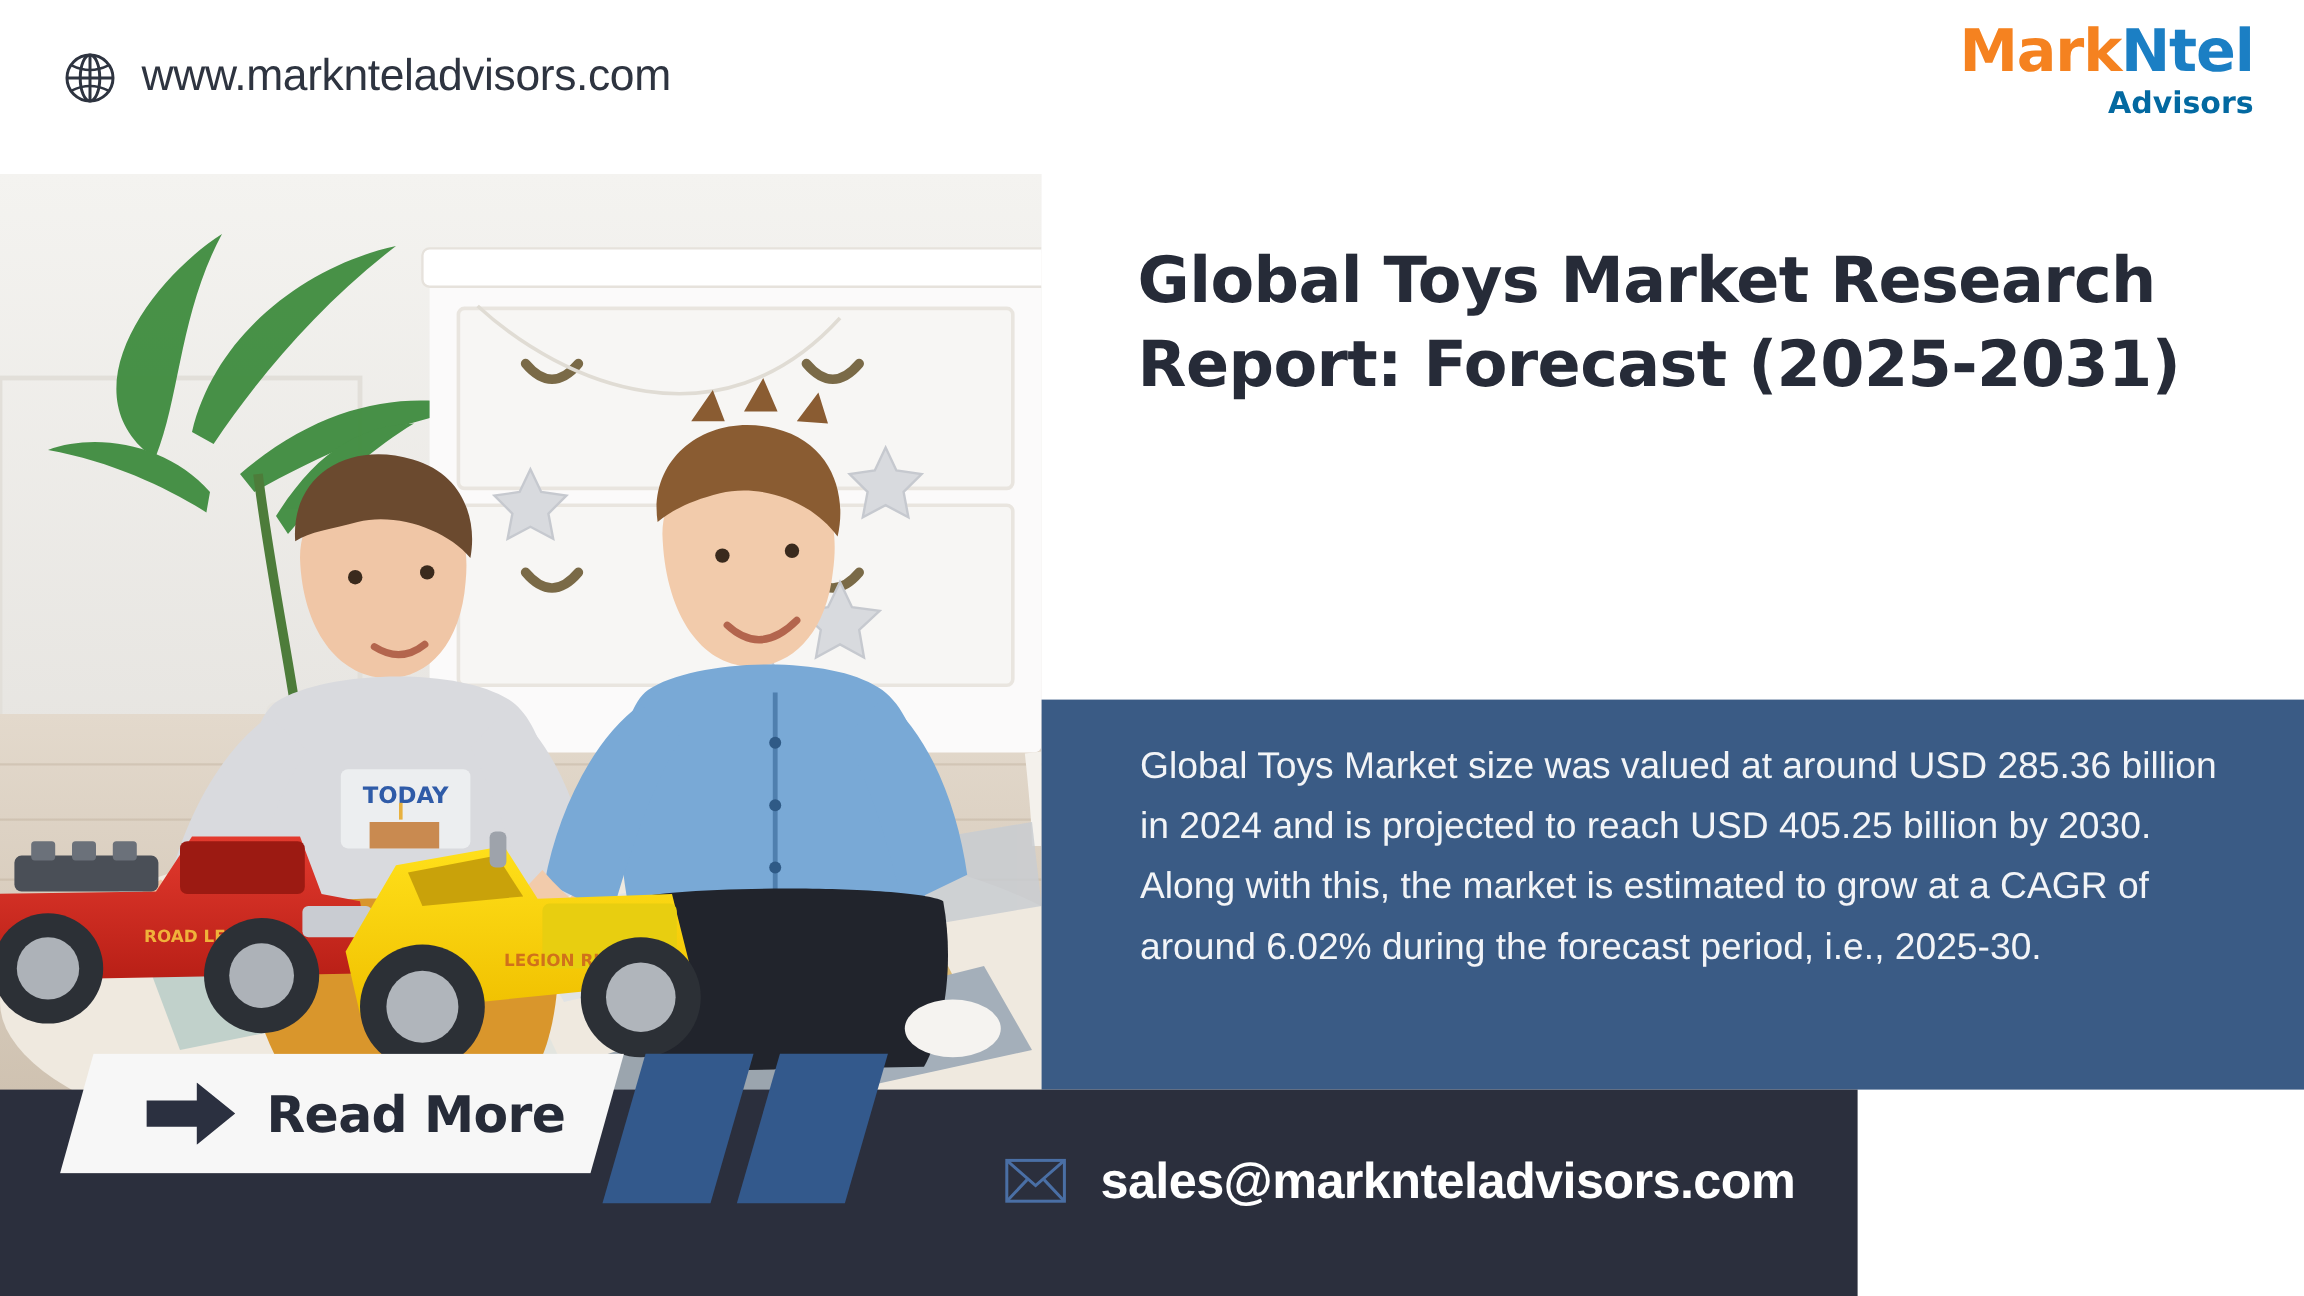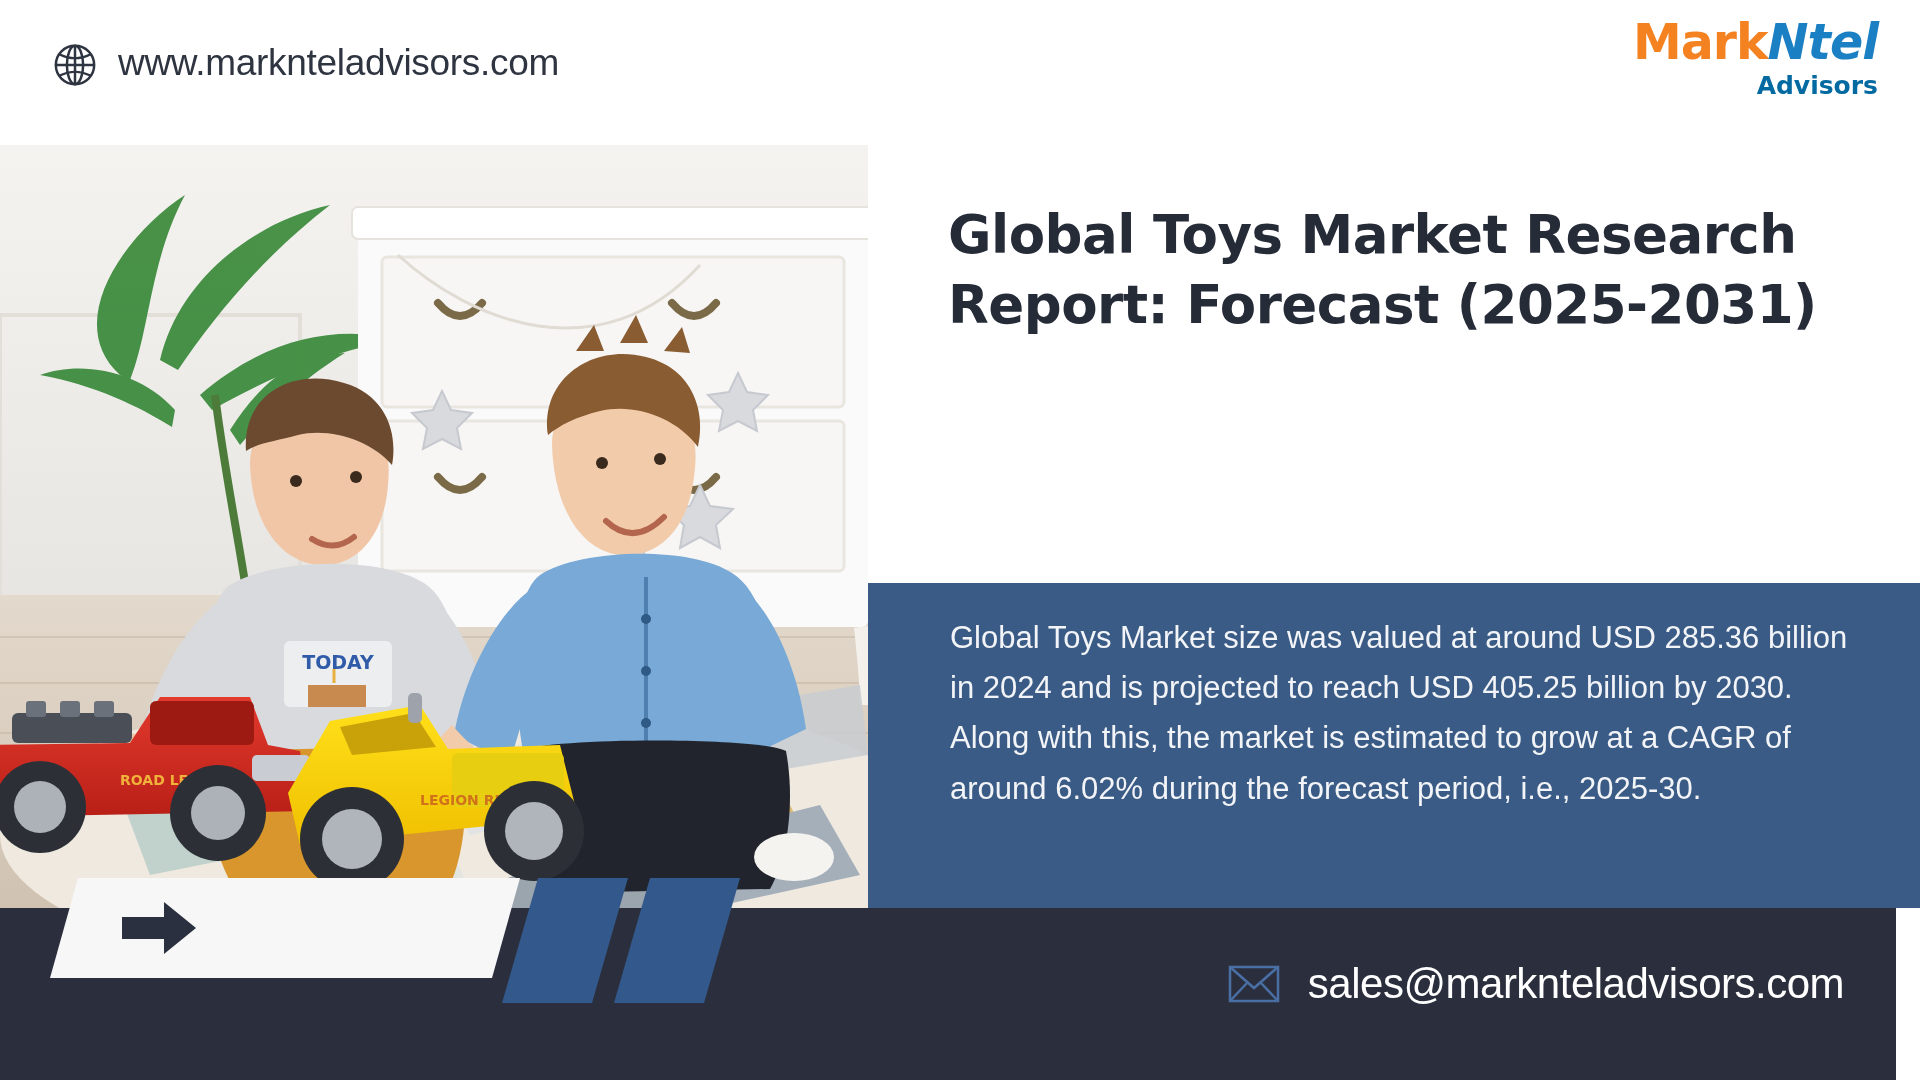--- a/index.html
+++ b/index.html
@@ -28,21 +28,21 @@
   
   #logo {
     position:absolute; right:42px; top:18px;
     text-align:right; line-height:1;
   }
   #logo-main {
     font-size:49px; font-weight:bold; letter-spacing:-1px;
     font-family:"DejaVu Sans", sans-serif;
   }
   #logo-mark { color:#f58220; }
-  #logo-ntel { color:#1b7fc4;font-style:italic; }
+  #logo-ntel { color:#1b7fc4; }
   #logo-sub {
     font-size:25px; font-weight:bold; color:#0369a1;
     margin-top:6px; letter-spacing:0px;
     font-family:"DejaVu Sans", sans-serif;
   }
 
   
   #hero-photo {
     position:absolute; left:0; top:145px; width:868px; height:765px;
     overflow:hidden; background:#eceae6;
@@ -67,22 +67,23 @@
     background:#3a5b85;
   }
   #description-text {
     position:absolute; left:82px; top:30px; width:905px;
     font-size:31px; line-height:1.62; color:#f2f4f7;
     font-family:"Liberation Sans", sans-serif;
   }
 
   
   #footer {
-    position:absolute; left:0; top:908px; width:1896px; height:172px;
+    position:absolute; left:0; top:908px; width:1548px; height:172px;
     background:#2b2f3d;
+    font-weight:bold;
   }
   #email-block {
     position:absolute; right:52px; top:52px;
     display:flex; align-items:center; gap:28px;
   }
   #envelope-icon { width:52px; height:38px; flex:0 0 auto; }
   #email-address {
     font-size:42px; color:#ffffff; letter-spacing:-0.5px;
     font-family:"Liberation Sans", sans-serif;
   }
@@ -290,13 +291,14 @@
 
 <svg id="stripes" viewBox="0 0 320 125">
   <polygon points="38,0 128,0 92,125 2,125" fill="#33598c"></polygon>
   <polygon points="150,0 240,0 204,125 114,125" fill="#33598c"></polygon>
 </svg>
 
 <div id="read-more-button">
   <svg id="arrow-icon" viewBox="0 0 74 52">
     <polygon points="0,15 42,15 42,0 74,26 42,52 42,37 0,37" fill="#2b3040"></polygon>
   </svg>
+  <span id="read-more-label">Read More</span>
 </div>
 
 </body></html>

